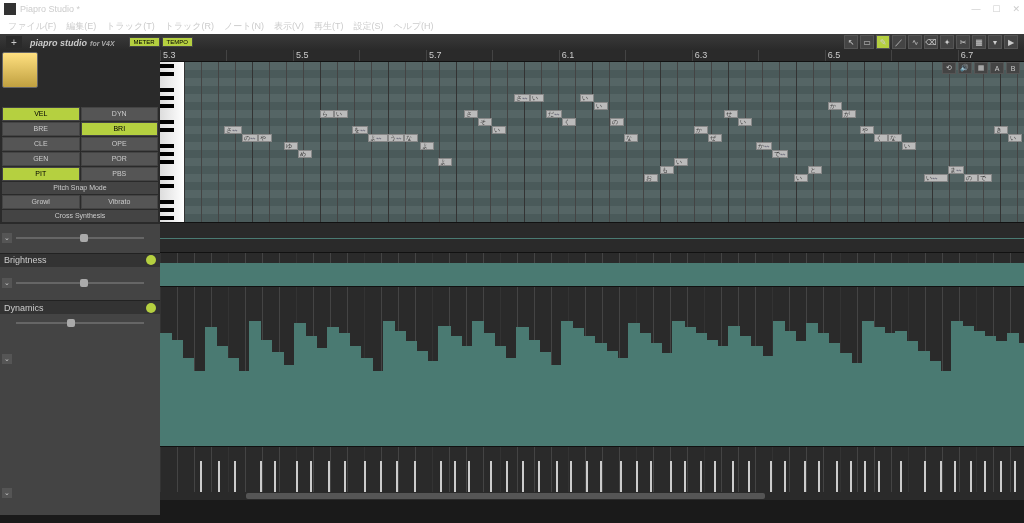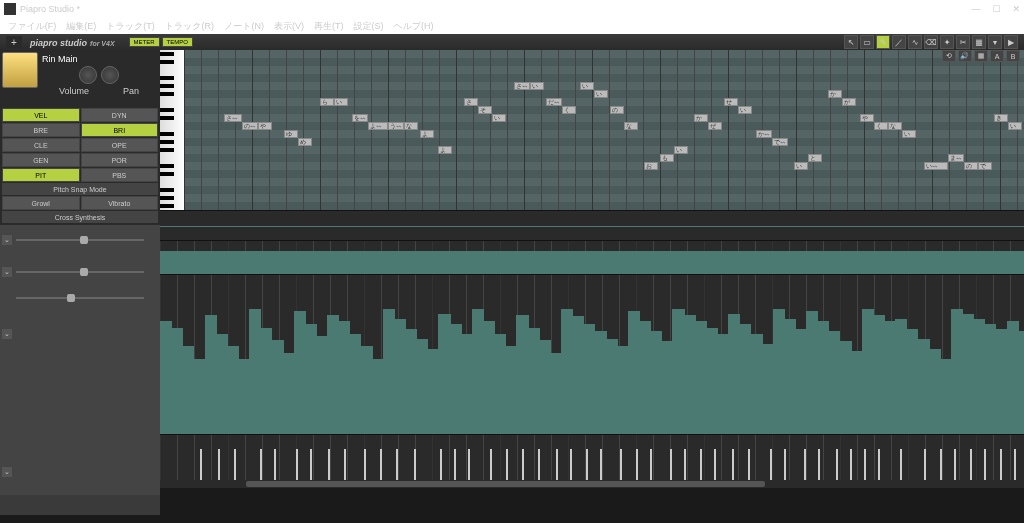--- a/index.html
+++ b/index.html
@@ -115,31 +115,20 @@
     <div class="tool-btn">▦</div>
     <div class="tool-btn">▾</div>
     <div class="tool-btn">▶</div>
   </div>
 </div>
 
 <div class="main">
   <div class="left-panel">
     <div class="avatar-row">
       <div class="avatar"></div>
-      <div class="track-name">
-        <div class="title">Rin Main</div>
-        <div class="knobs">
-          <div class="knob"></div>
-          <div class="knob"></div>
-        </div>
-        <div class="vol-pan-labels">
-          <span>Volume</span>
-          <span>Pan</span>
-        </div>
-      </div>
     </div>
     <div class="param-grid" id="param-grid">
         <div class="param-btn on">VEL</div>
         <div class="param-btn">DYN</div>
         <div class="param-btn">BRE</div>
         <div class="param-btn on">BRI</div>
         <div class="param-btn">CLE</div>
         <div class="param-btn">OPE</div>
         <div class="param-btn">GEN</div>
         <div class="param-btn">POR</div>
@@ -151,40 +140,63 @@
         <div class="param-wide">Cross Synthesis</div>
       </div>
 
     <div class="lane-body" style="height:30px;position:relative">
       <div class="collapse-btn">⌄</div>
       <div class="slider-track">
           <div class="slider-thumb" style="left:50%"></div>
         </div>
     </div>
 
+    <div class="lane-header with-indicator">
+      <span>Brightness</span>
+      <div class="indicator"></div>
+    </div>
     <div class="lane-body" style="height:34px;position:relative">
       <div class="collapse-btn">⌄</div>
       <div class="slider-track">
           <div class="slider-thumb" style="left:50%"></div>
         </div>
     </div>
 
+    <div class="lane-header with-indicator">
+      <span>Dynamics</span>
+      <div class="indicator"></div>
+    </div>
     <div class="lane-body" style="height:160px;position:relative;align-items:flex-start;padding-top:8px">
       <div class="collapse-btn" style="top:40px">⌄</div>
       <div class="slider-track">
           <div class="slider-thumb" style="left:40%"></div>
         </div>
     </div>
 
     <div class="lane-body" style="height:46px;position:relative">
       <div class="collapse-btn">⌄</div>
     </div>
   </div>
 
   <div class="right-area">
+    <div class="ruler" id="ruler">
+        <div class="ruler-tick">5.3</div>
+        <div class="ruler-tick"></div>
+        <div class="ruler-tick">5.5</div>
+        <div class="ruler-tick"></div>
+        <div class="ruler-tick">5.7</div>
+        <div class="ruler-tick"></div>
+        <div class="ruler-tick">6.1</div>
+        <div class="ruler-tick"></div>
+        <div class="ruler-tick">6.3</div>
+        <div class="ruler-tick"></div>
+        <div class="ruler-tick">6.5</div>
+        <div class="ruler-tick"></div>
+        <div class="ruler-tick">6.7</div>
+      </div>
     <div class="piano-section">
       <div class="piano-keys" id="piano-keys">
           <div class="black-key" style="top: 2px;"></div>
           <div class="black-key" style="top: 10px;"></div>
           <div class="black-key" style="top: 26px;"></div>
           <div class="black-key" style="top: 34px;"></div>
           <div class="black-key" style="top: 42px;"></div>
           <div class="black-key" style="top: 58px;"></div>
           <div class="black-key" style="top: 66px;"></div>
           <div class="black-key" style="top: 82px;"></div>

